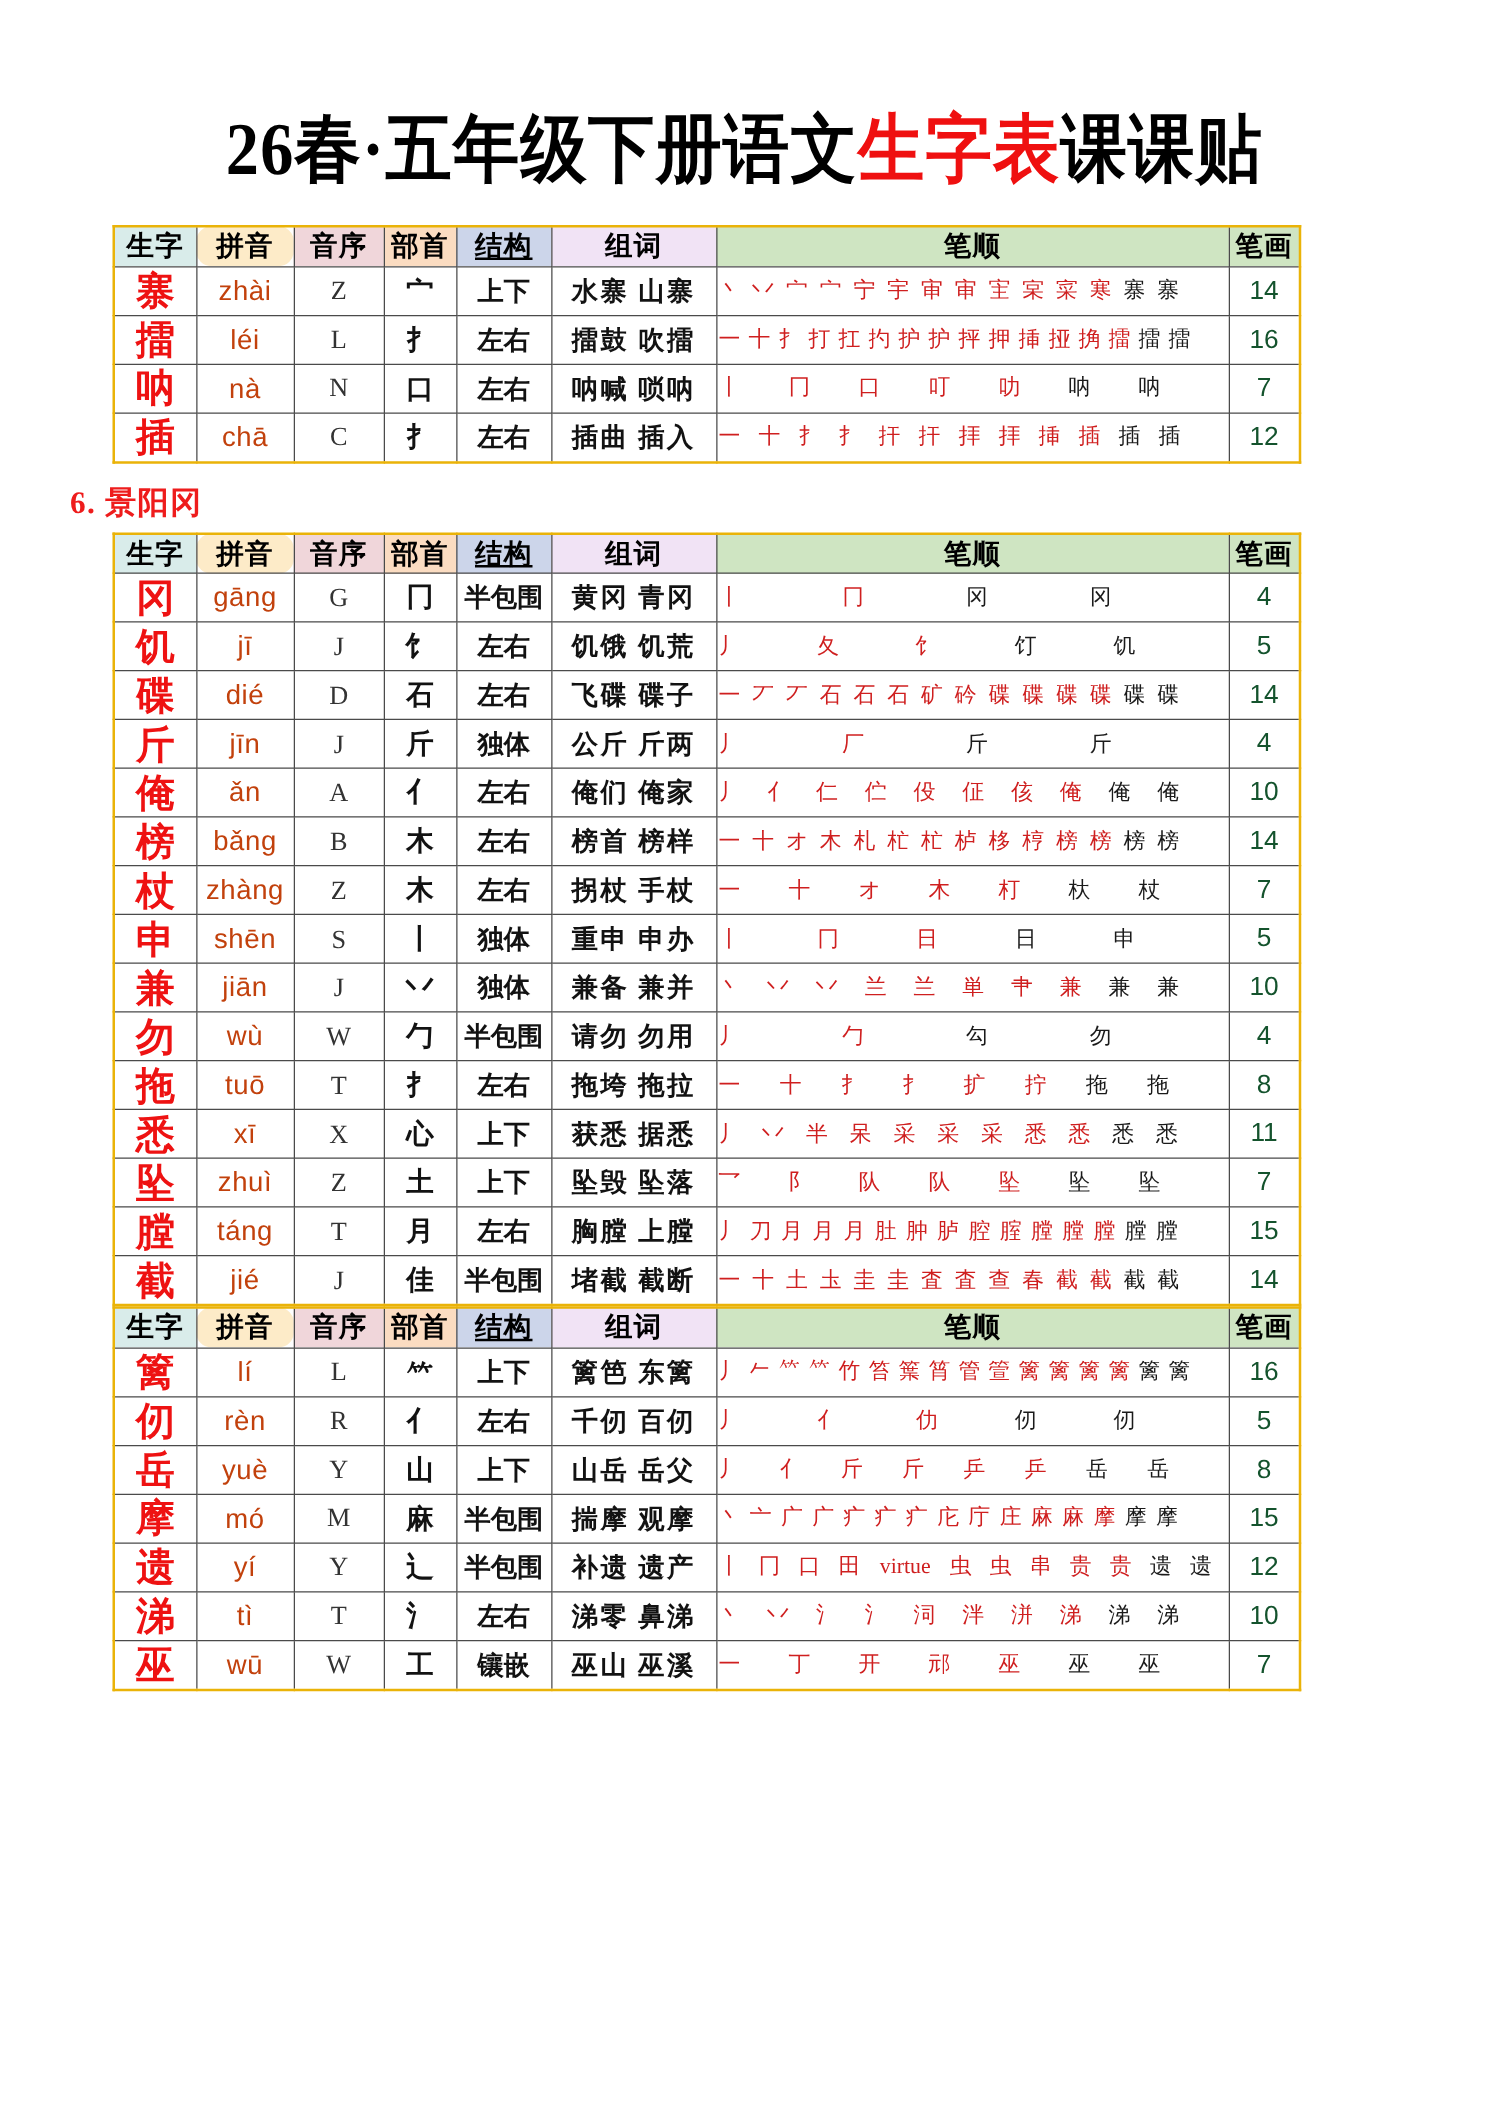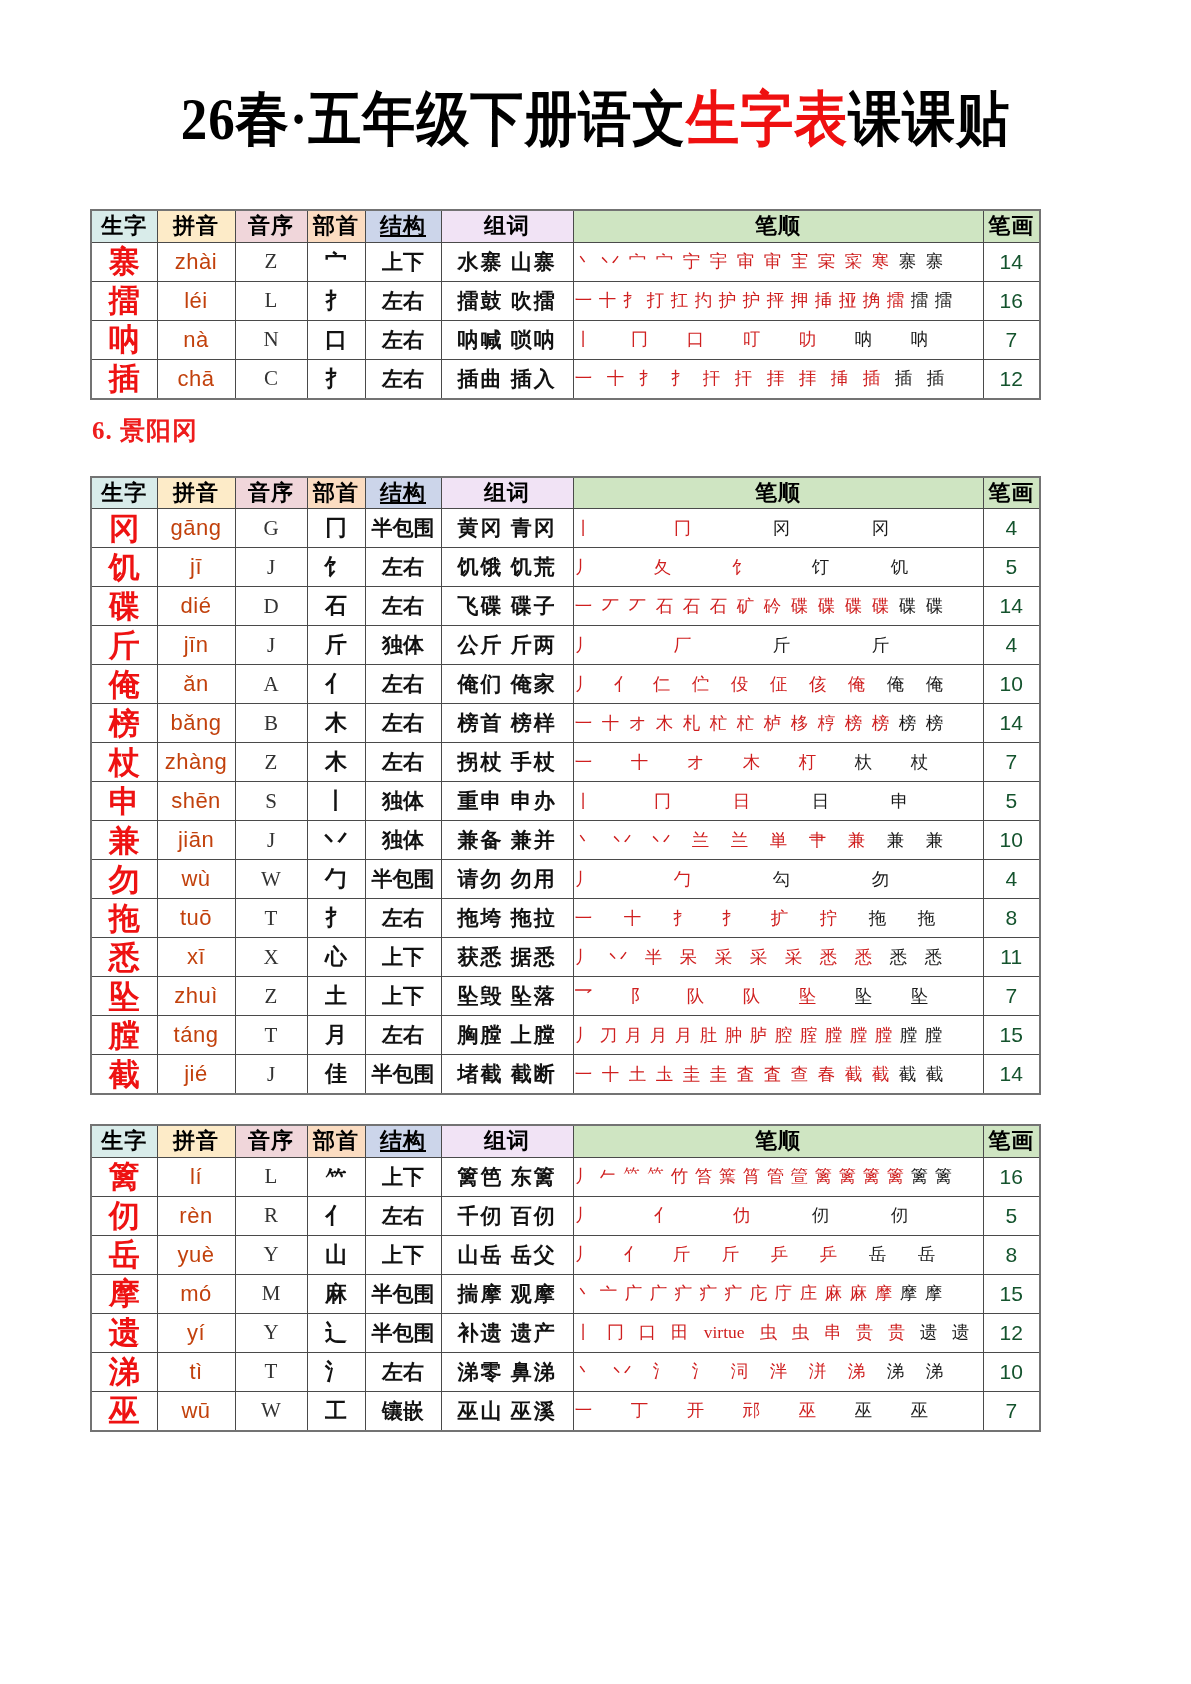--- a/index.html
+++ b/index.html
@@ -37,51 +37,50 @@
     transform-origin: center;
   }
   .title .hl { color: #ef1010; }
 
   
   .section-head {
     color: #ee1c1c;
     font-family: "Liberation Serif", "DejaVu Serif", serif;
     font-size: 25px;
     font-weight: bold;
-    margin: 14px 0 8px 92px;
+    margin: 14px 0 8px 56px;
     letter-spacing: 1px;
   }
 
   
   .tbl-wrap { padding: 0 92px 0 90px; }
   table.zi {
     border-collapse: collapse;
     width: 949px;
     table-layout: fixed;
-    border: 2px solid #737373;
-    margin-top: 29px;
+    border: 2px solid #eab308;
   }
   table.zi th, table.zi td {
     border: 1.5px solid #4a4a4a;
     padding: 0;
     text-align: center;
     vertical-align: middle;
     background: #ffffff;
   }
   
   table.zi thead th {
     height: 32px;
     font-size: 22px;
     font-weight: bold;
     font-family: "Liberation Serif", "DejaVu Serif", serif;
     color: #000000;
     letter-spacing: 1px;
   }
   .c-zi    { background: #d9ecea !important; }
-  .c-py    { background: #fdebc8 !important; }
+  .c-py    { background: #fdebc8 !important; border-radius: 12px; }
   .c-yx    { background: #f0d6da !important; }
   .c-bs    { background: #fbdcc1 !important; }
   .c-jg    { background: #ccd5ea !important; text-decoration: underline; }
   .c-zc    { background: #f1e3f5 !important; }
   .c-bshun { background: #cfe5c2 !important; }
   .c-bhua  { background: #cfe5c2 !important; }
 
   
   col.w-zi    { width: 66px; }
   col.w-py    { width: 78px; }

